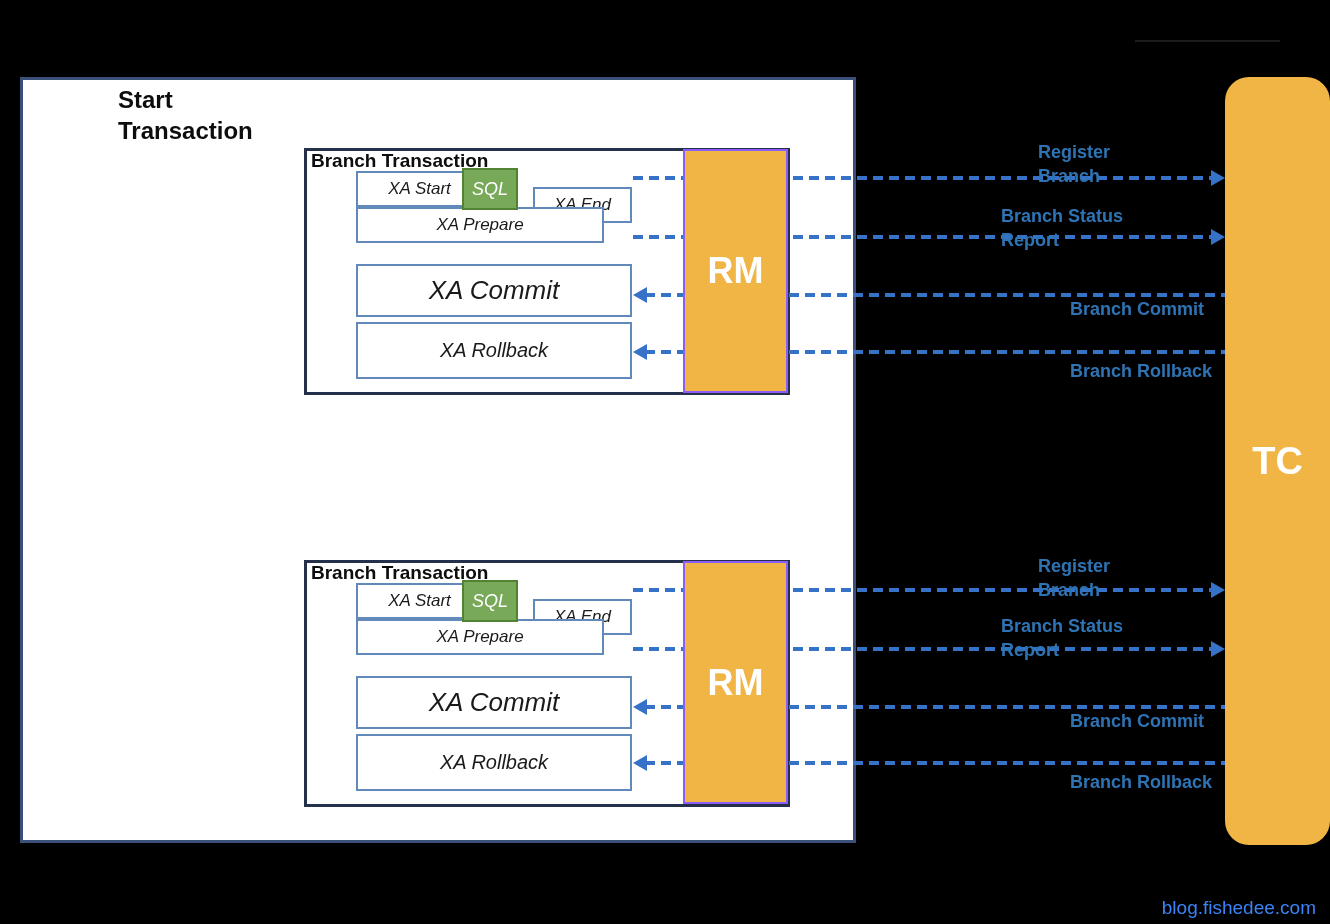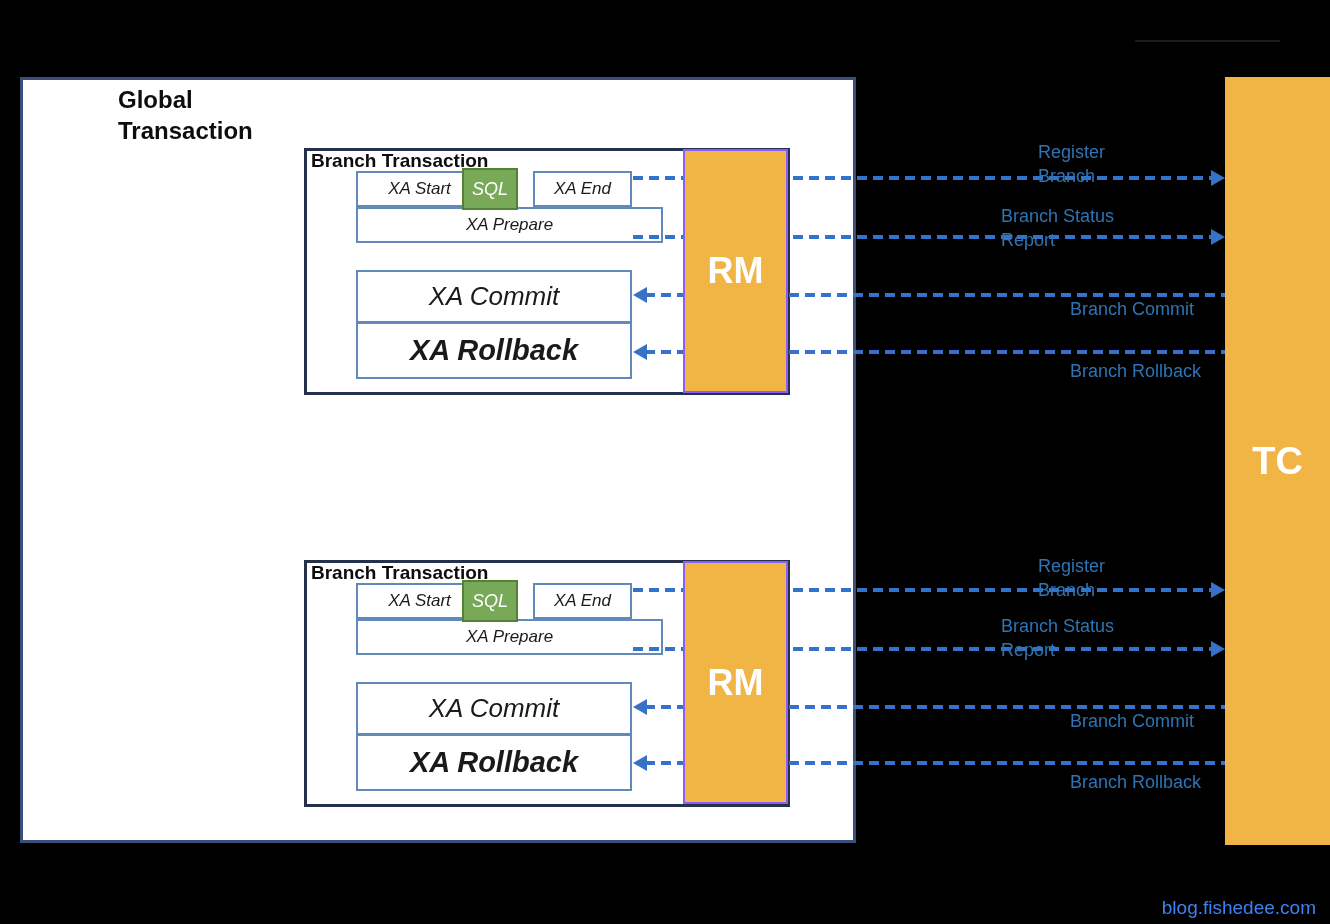--- a/index.html
+++ b/index.html
@@ -18,68 +18,68 @@
   #branch1{left:304px;top:148px;}
   #branch2{left:304px;top:560px;}
   .branch-title{position:absolute;left:4px;top:-1px;font-size:19px;font-weight:bold;
                 color:#0d0d0d;white-space:nowrap;}
   .ibox{position:absolute;border:2px solid #6189BA;background:#fff;box-sizing:border-box;
         display:flex;align-items:center;justify-content:center;font-style:italic;
         color:#1a1a1a;}
   .xa-start{left:49px;top:20px;width:127px;height:36px;font-size:17px;}
   .sql-box{left:155px;top:17px;width:56px;height:42px;font-size:18px;
            background:#77A958;border:2px solid #538234;color:#fff;z-index:2;}
-  .xa-end{left:226px;top:20px;width:99px;height:36px;font-size:17px;}
-  .xa-prepare{left:49px;top:56px;width:307px;height:36px;font-size:17px;}
-  .xa-commit{left:49px;top:119px;width:276px;height:53px;font-size:26px;}
-  .xa-rollback{left:49px;top:171px;width:276px;height:57px;font-size:29px;font-weight:bold;}
+  .xa-end{left:226px;top:36px;width:99px;height:36px;font-size:17px;}
+  .xa-prepare{left:49px;top:56px;width:248px;height:36px;font-size:17px;}
+  .xa-commit{left:49px;top:113px;width:276px;height:53px;font-size:26px;}
+  .xa-rollback{left:49px;top:171px;width:276px;height:57px;font-size:20px;}
 
   
   .rm{width:105px;background:#F0B545;border:2px solid #8b5cf6;box-sizing:border-box;
       display:flex;align-items:center;justify-content:center;color:#fff;
       font-weight:bold;font-size:36px;z-index:5;}
   #rm1{left:683px;top:149px;height:244px;}
   #rm2{left:683px;top:561px;height:243px;}
   .vbar{top:77px;height:768px;background:#F0B545;display:flex;align-items:center;
         justify-content:center;color:#fff;font-weight:bold;font-size:38px;
         box-sizing:border-box;z-index:6;}
   #tm{left:0;width:110px;border-right:4px solid #BC8B25;}
-  #tc{left:1225px;width:105px;}
+  #tc{left:1225px;width:105px;border-radius:24px;}
 
   
   .arrow{left:633px;width:592px;height:16px;z-index:4;}
   .arrow .line{position:absolute;top:6px;height:4px;
                background:repeating-linear-gradient(90deg,#3672C8 0 10px,transparent 10px 16px);}
   .arrow.right .line{left:0;right:12px;}
   .arrow.left  .line{left:12px;right:0;}
   .head{position:absolute;top:0;width:0;height:0;
         border-top:8px solid transparent;border-bottom:8px solid transparent;}
   .arrow.right .head{right:0;border-left:14px solid #3672C8;}
   .arrow.left  .head{left:0;border-right:14px solid #3672C8;}
   #arr-reg1{top:170px;} #arr-sta1{top:229px;} #arr-com1{top:287px;} #arr-rol1{top:344px;}
   #arr-reg2{top:582px;} #arr-sta2{top:641px;} #arr-com2{top:699px;} #arr-rol2{top:755px;}
 
   
-  .msg{color:#2E74B5;font-weight:normal;font-size:18px;line-height:24px;
+  .msg{color:#2E74B5;font-weight:bold;font-size:18px;line-height:24px;
        white-space:pre-line;z-index:7;}
   #msg-reg1{left:1038px;top:140px;} #msg-sta1{left:1001px;top:204px;}
   #msg-com1{left:1070px;top:297px;} #msg-rol1{left:1070px;top:359px;}
   #msg-reg2{left:1038px;top:554px;} #msg-sta2{left:1001px;top:614px;}
   #msg-com2{left:1070px;top:709px;} #msg-rol2{left:1070px;top:770px;}
 
   .faint-line{left:1135px;top:40px;width:145px;height:2px;background:#1c1c1c;}
   .site{right:14px;top:897px;color:#3b82f6;font-size:19px;z-index:8;}
 </style>
 </head>
 <body>
 
 <div class="stage">
 
   <div class="abs global-box"></div>
-  <div class="abs global-title">Global
+  <div class="abs global-title">Start
 Transaction</div>
 
   <div class="abs branch" id="branch1">
     <div class="branch-title">Branch Transaction</div>
     <div class="ibox xa-start">XA Start</div>
     <div class="ibox sql-box">SQL</div>
     <div class="ibox xa-end">XA End</div>
     <div class="ibox xa-prepare">XA Prepare</div>
     <div class="ibox xa-commit">XA Commit</div>
     <div class="ibox xa-rollback">XA Rollback</div>

